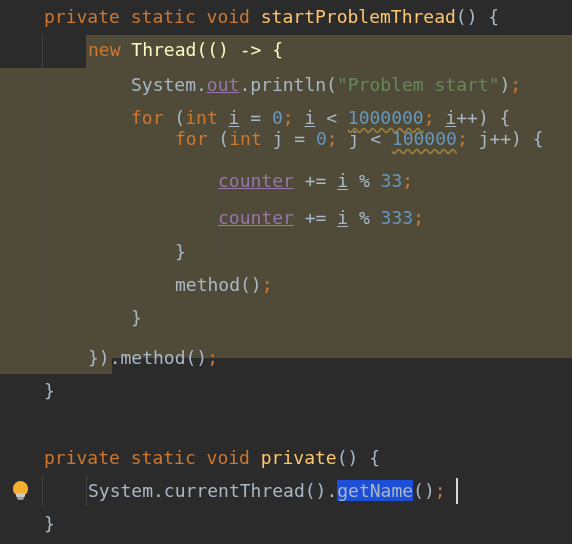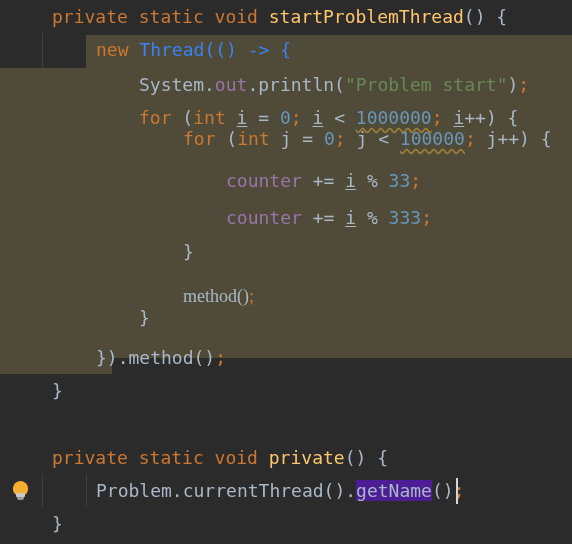--- a/index.html
+++ b/index.html
@@ -35,27 +35,27 @@
   .bulb .base{
     position:absolute;left:5px;top:16px;width:7px;height:3px;
     background:#9a9a9a;border-radius:0 0 2px 2px;
   }
   
   .line{
     position:absolute;left:0;width:572px;height:33px;
     font-size:18px;line-height:33px;white-space:pre;
     color:#a9b7c6;letter-spacing:0;
   }
-  .code{position:absolute;left:44px;top:0;margin-left:8px;}
+  .code{position:absolute;left:44px;top:0;}
   
   .kw{color:#cc7832;}
   .mname{color:#ffc66d;}
   .str{color:#6a8759;}
   .num{color:#6897bb;}
-  .fld{color:#9876aa;}
+  .fld{color:#9876aa;text-decoration:underline;}
   .pt{color:#a9b7c6;}
   .semi{color:#cc7832;}
   .uline{text-decoration:underline;text-decoration-color:#a9b7c6;text-underline-offset:2px;}
   .warn{
     text-decoration:underline wavy #9a7c3a;
     text-decoration-skip-ink:none;text-underline-offset:3px;
   }
   .sel{background:#5a5638;}
   
   .caret{
@@ -86,21 +86,21 @@
       <div class="neck"></div>
       <div class="base"></div>
     </div>
   </div>
 
   <div class="line" style="top:0px;">
     <span class="code"><span class="kw" style="color: rgb(204, 120, 50);">private</span> <span class="kw" style="color: rgb(204, 120, 50);">static</span> <span class="kw" style="color: rgb(204, 120, 50);">void</span> <span class="mname" style="color: rgb(255, 198, 109);">startProblemThread</span><span class="pt" style="color: rgb(169, 183, 198);">() {</span></span>
   </div>
 
   <div class="line" style="top:33px;">
-    <span class="code" style="left:88px;"><span class="kw" style="color: rgb(204, 120, 50);">new</span> <span class="pt" style="color: #3b82f6;">Thread(() -&gt; {</span></span>
+    <span class="code" style="left:88px;"><span class="kw" style="color: rgb(204, 120, 50);">new</span> <span class="pt" style="color: #fef9c3;">Thread(() -&gt; {</span></span>
   </div>
 
   <div class="line" style="top:68px;">
     <span class="code" style="left:131px;"><span class="pt" style="color: rgb(169, 183, 198);">System.</span><span class="fld" style="color: rgb(152, 118, 170);">out</span><span class="pt" style="color: rgb(169, 183, 198);">.println(</span><span class="str" style="color: rgb(106, 135, 89);">"Problem start"</span><span class="pt" style="color: rgb(169, 183, 198);">)</span><span class="semi" style="color: rgb(204, 120, 50);">;</span></span>
   </div>
 
   <div class="line" style="top:101px;">
     <span class="code" style="left:131px;"><span class="kw" style="color: rgb(204, 120, 50);">for</span> <span class="pt" style="color: rgb(169, 183, 198);">(</span><span class="kw" style="color: rgb(204, 120, 50);">int</span> <span class="pt uline" style="color: rgb(169, 183, 198);">i</span> <span class="pt" style="color: rgb(169, 183, 198);">=</span> <span class="num" style="color: rgb(104, 151, 187);">0</span><span class="semi" style="color: rgb(204, 120, 50);">;</span> <span class="pt uline" style="color: rgb(169, 183, 198);">i</span> <span class="pt" style="color: rgb(169, 183, 198);">&lt;</span> <span class="num warn" style="color: rgb(104, 151, 187);">1000000</span><span class="semi" style="color: rgb(204, 120, 50);">;</span> <span class="pt uline" style="color: rgb(169, 183, 198);">i</span><span class="pt" style="color: rgb(169, 183, 198);">++) {</span></span>
   </div>
 
@@ -113,21 +113,21 @@
   </div>
 
   <div class="line" style="top:201px;">
     <span class="code" style="left:218px;"><span class="fld" style="color: rgb(152, 118, 170);">counter</span> <span class="pt" style="color: rgb(169, 183, 198);">+=</span> <span class="pt uline" style="color: rgb(169, 183, 198);">i</span> <span class="pt" style="color: rgb(169, 183, 198);">%</span> <span class="num" style="color: rgb(104, 151, 187);">333</span><span class="semi" style="color: rgb(204, 120, 50);">;</span></span>
   </div>
 
   <div class="line" style="top:235px;">
     <span class="code" style="left:175px;"><span class="pt" style="color: rgb(169, 183, 198);">}</span></span>
   </div>
 
-  <div class="line" style="top:280px;font-family:Liberation Serif, serif;">
+  <div class="line" style="top:268px;">
     <span class="code" style="left:175px;"><span class="pt" style="color: rgb(169, 183, 198);">method()</span><span class="semi" style="color: rgb(204, 120, 50);">;</span></span>
   </div>
 
   <div class="line" style="top:301px;">
     <span class="code" style="left:131px;"><span class="pt" style="color: rgb(169, 183, 198);">}</span></span>
   </div>
 
   <div class="line" style="top:341px;">
     <span class="code" style="left:88px;"><span class="pt" style="color: rgb(169, 183, 198);">}).method()</span><span class="semi" style="color: rgb(204, 120, 50);">;</span></span>
   </div>
@@ -136,21 +136,21 @@
     <span class="code"><span class="pt" style="color: rgb(169, 183, 198);">}</span></span>
   </div>
 
   <div class="line" style="top:407px;"></div>
 
   <div class="line" style="top:441px;">
     <span class="code"><span class="kw" style="color: rgb(204, 120, 50);">private</span> <span class="kw" style="color: rgb(204, 120, 50);">static</span> <span class="kw" style="color: rgb(204, 120, 50);">void</span> <span class="mname" style="color: rgb(255, 198, 109);">private</span><span class="pt" style="color: rgb(169, 183, 198);">() {</span></span>
   </div>
 
   <div class="line" style="top:474px;">
-    <span class="code" style="left:88px;"><span class="pt" style="color: rgb(169, 183, 198);">Problem.currentThread().</span><span class="sel" style="background: #4c1d95;">getName</span><span class="pt" style="color: rgb(169, 183, 198);">()</span><span class="semi" style="color: rgb(204, 120, 50);">;</span></span>
+    <span class="code" style="left:88px;"><span class="pt" style="color: rgb(169, 183, 198);">System.currentThread().</span><span class="sel" style="background: #1d4ed8;">getName</span><span class="pt" style="color: rgb(169, 183, 198);">()</span><span class="semi" style="color: rgb(204, 120, 50);">;</span></span>
     <span class="caret" style="left: 456px; top: 4px; background: rgb(214, 214, 214);"></span>
   </div>
 
   <div class="line" style="top:507px;">
     <span class="code"><span class="pt" style="color: rgb(169, 183, 198);">}</span></span>
   </div>
 
 </div>
 
 </body></html>

